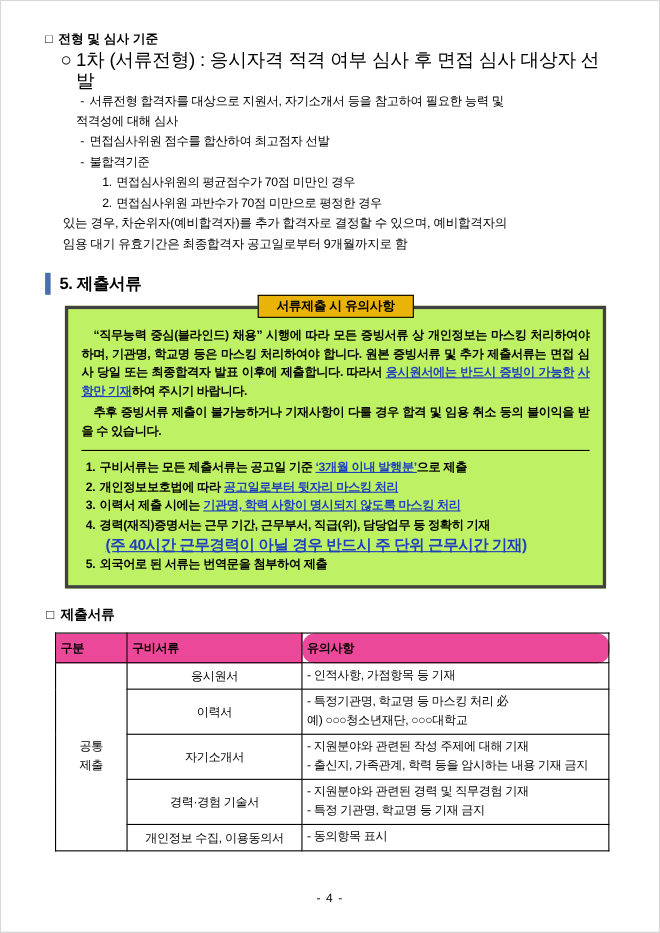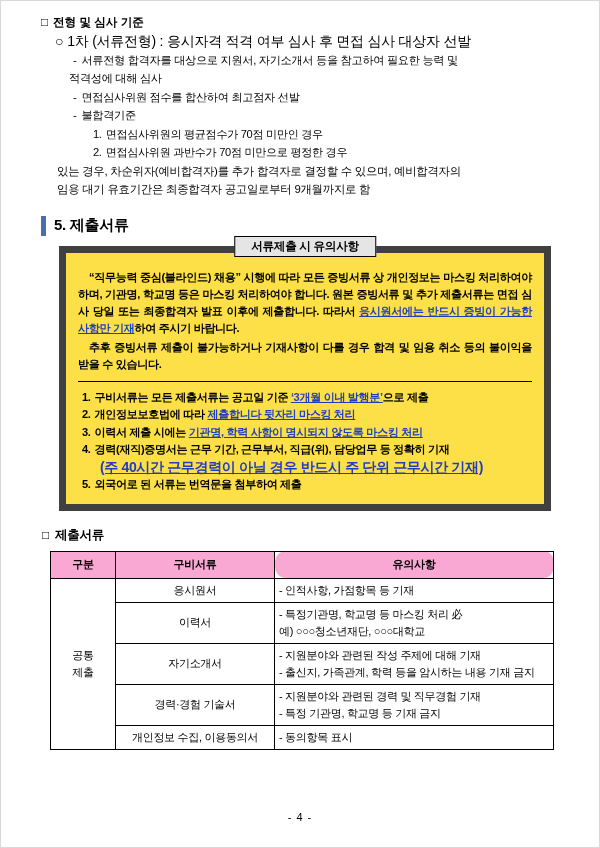--- a/index.html
+++ b/index.html
@@ -15,36 +15,36 @@
     margin: 0 auto;
     font-family: "Liberation Sans", sans-serif;
     color: #000000;
     overflow: hidden;
     box-sizing: border-box;
     border: 1px solid #d8d8d8;
   }
   .content {
     position: absolute;
     left: 40px;
-    top: 12px;
+    top: 26px;
     width: 520px;
   }
 
   
   .l1 {
     font-size: 11.6px;
     line-height: 18px;
     margin-bottom: 1px;
     font-weight: bold;
   }
   .l1 .mk { margin-right: 5px; font-weight: normal; }
 
   
   .l2 {
-    font-size: 14px;
+    font-size: 17px;
     line-height: 18.5px;
     padding-left: 14px;
     text-indent: -14px;
     margin-left: 14px;
     letter-spacing: -0.25px;
   }
   .l2 .mk { margin-right: 4px; }
 
   
   .l3 {
@@ -97,30 +97,30 @@
   }
 
   
   .notice-wrap {
     position: relative;
     margin-left: 18px;
     margin-right: 10px;
     margin-top: 6px;
   }
   .notice-box {
-    border: 7px solid #404040;
+    border: 3px solid #404040;
     padding: 16px 12px 10px 12px;
-    background: #fde047;
+    background: #bef264;
   }
   .notice-title {
     position: absolute;
     top: -10px;
     left: 50%;
     transform: translateX(-50%);
-    background: #e5e5e5;
+    background: #eab308;
     border: 1px solid #000000;
     padding: 2px 16px;
     font-size: 11.6px;
     font-weight: bold;
     letter-spacing: -0.3px;
     white-space: nowrap;
   }
   .notice-p {
     font-size: 11.1px;
     line-height: 17px;
@@ -175,22 +175,22 @@
   }
   table.doc-table th,
   table.doc-table td {
     border: 1px solid #000000;
     font-size: 11px;
     letter-spacing: -0.3px;
     padding: 3px 4px;
     vertical-align: middle;
   }
   table.doc-table thead th {
-    background: #f9a8d4;
-    text-align: center;
+    background: #ec4899;
+    text-align: left;
     font-weight: bold;
     height: 20px;
   }
   td.c { text-align: center; }
   td.l { text-align: left; padding-left: 8px; }
   .cell-line {
     line-height: 17px;
     white-space: nowrap;
   }
   .col1 { width: 56px; }
@@ -273,21 +273,21 @@
           <span>받을 수 있습니다.</span>
         </div>
 
         <hr class="hr-line">
 
         <div class="notice-li">
           <span class="mk">1.</span><span>구비서류는 모든 제출서류는 공고일 기준 </span><span class="blue u">‘3개월 이내 발행분’</span><span>으로 제출</span>
         </div>
 
         <div class="notice-li">
-          <span class="mk">2.</span><span>개인정보보호법에 따라 </span><span class="blue u">제출합니다 뒷자리 마스킹 처리</span><span></span>
+          <span class="mk">2.</span><span>개인정보보호법에 따라 </span><span class="blue u">공고일로부터 뒷자리 마스킹 처리</span><span></span>
         </div>
 
         <div class="notice-li">
           <span class="mk">3.</span><span>이력서 제출 시에는 </span><span class="blue u">기관명, 학력 사항이 명시되지 않도록 마스킹 처리</span><span></span>
         </div>
 
         <div class="notice-li">
           <span class="mk">4.</span><span>경력(재직)증명서는 근무 기간, 근무부서, 직급(위), 담당업무 등 정확히 기재</span>
         </div>
         <div class="notice-sub blue u">(주 40시간 근무경력이 아닐 경우 반드시 주 단위 근무시간 기재)</div>

